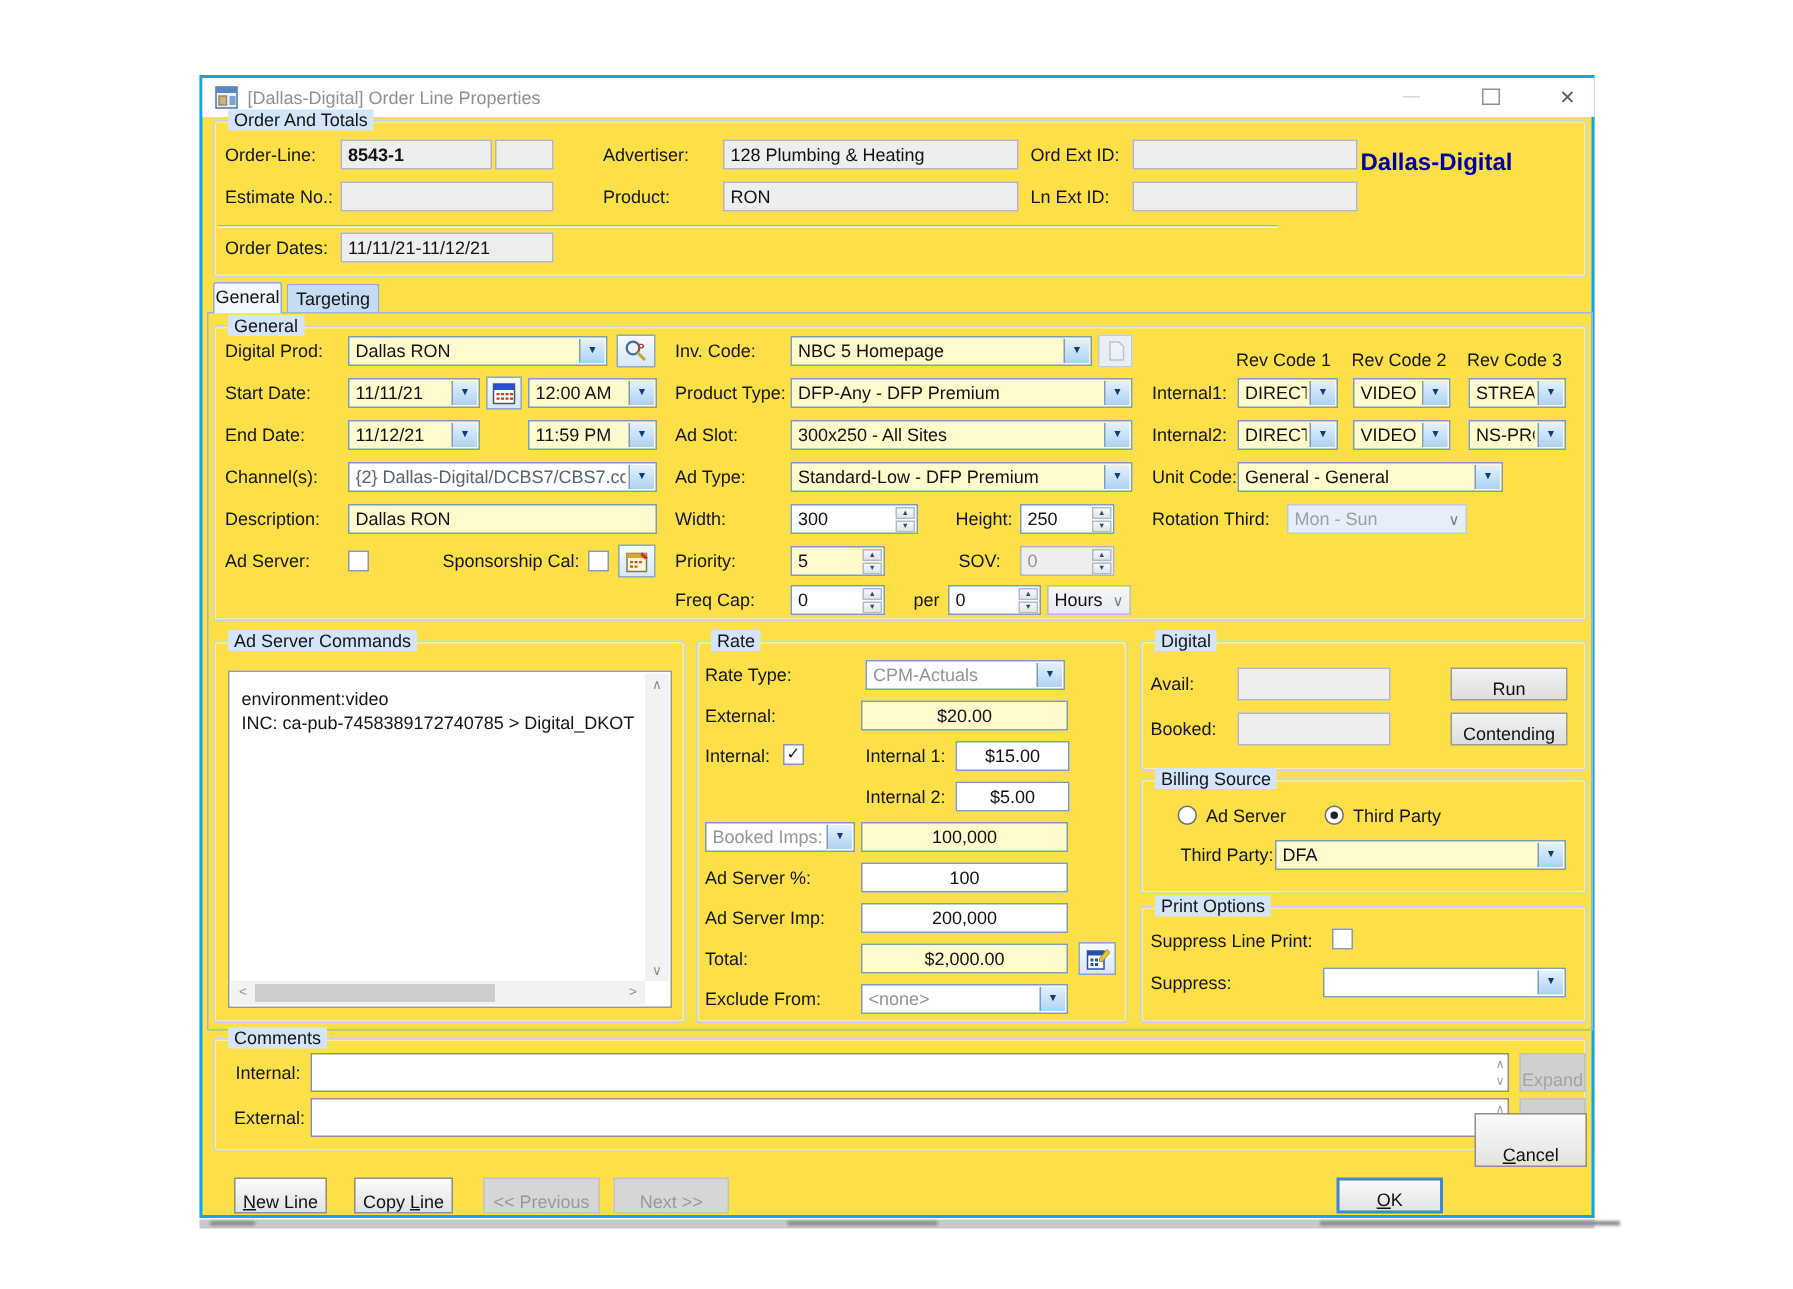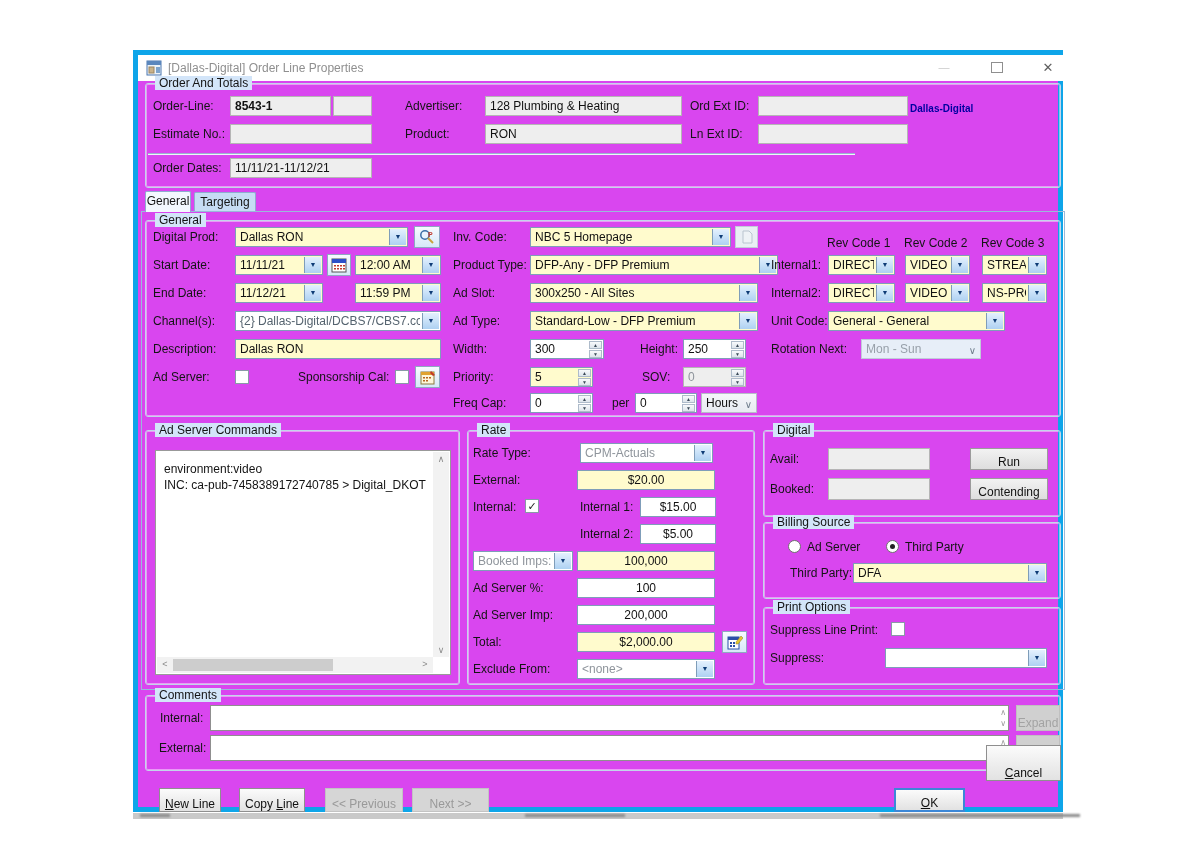--- a/index.html
+++ b/index.html
@@ -1,18 +1,18 @@
 <!DOCTYPE html>
 <html><head>
 <meta charset="utf-8">
 <style>
   html,body{margin:0;padding:0;width:1195px;height:859px;background:#ffffff;
     font-family:"Liberation Sans",sans-serif;font-size:12px;color:#141414;overflow:hidden;}
-  .dlg{position:absolute;left:133px;top:50px;width:930px;height:762px;background:#d946ef;
-    border:5px solid #0ea5e9;box-sizing:border-box;}
+  .dlg{position:absolute;left:133px;top:50px;width:930px;height:762px;background:#fde047;
+    border:2px solid #0ea5e9;box-sizing:border-box;}
   .titlebar{position:absolute;left:0;top:0;width:928px;height:26px;background:#ffffff;}
   .title{position:absolute;left:30px;top:6px;font-size:12px;color:#8f8f8f;white-space:nowrap;}
   .lbl{position:absolute;line-height:20px;white-space:nowrap;color:#141414;}
   .fld{position:absolute;height:20px;box-sizing:border-box;background:#ffffff;border:1px solid #7f9db9;
     line-height:18px;padding:0 4px;white-space:nowrap;overflow:hidden;color:#111;}
   .yellow{background:#fffbcd;}
   .ro{background:#eeeeee;border-color:#b5b5b5;}
   .tr{text-align:center;}
   .bold{font-weight:bold;}
   .dimtext{color:#8f959c;}
@@ -54,21 +54,21 @@
   .ibtn.disabled{background:#e9eef4;border-color:#c2ccd8;}
   .ta{position:absolute;background:#ffffff;border:1px solid #999999;box-sizing:border-box;}
   .ta-text{position:absolute;left:8px;top:10px;right:20px;white-space:nowrap;overflow:hidden;line-height:16px;}
   .vsb{position:absolute;right:1px;top:1px;bottom:17px;width:16px;background:#f2f2f2;}
   .hsb{position:absolute;left:1px;right:17px;bottom:1px;height:16px;background:#f2f2f2;}
   .sa{position:absolute;color:#8a8a8a;font-size:9px;line-height:14px;width:16px;text-align:center;}
   .hthumb{position:absolute;left:16px;top:2px;height:12px;width:58%;background:#cdcdcd;}
   .cmt{position:absolute;background:#ffffff;border:1px solid #8f8f8f;box-sizing:border-box;}
   .cmt-sc{position:absolute;right:2px;top:1px;display:flex;flex-direction:column;align-items:center;
     color:#9a9a9a;font-size:8px;line-height:11px;}
-  .brand{position:absolute;font-size:10px;font-weight:bold;color:#0000a0;white-space:nowrap;}
+  .brand{position:absolute;font-size:16px;font-weight:bold;color:#0000a0;white-space:nowrap;}
   .wbtn{position:absolute;display:flex;align-items:center;justify-content:center;}
   .strip{position:absolute;left:133px;top:813px;width:930px;height:6px;background:#c9c9c9;}
   .smudge{position:absolute;top:814px;height:3px;background:#8a8a8a;filter:blur(1px);}
   .revhdr{position:absolute;line-height:14px;white-space:nowrap;}
 </style>
 </head>
 <body>
 
 <div class="dlg">
 
@@ -207,39 +207,39 @@
     <span class="cv">NBC 5 Homepage</span>
       <span class="arw">▼</span>
     </div>
   <div class="ibtn disabled" style="left:597px;top:171px;width:23px;height:22px">
     <svg width="12" height="14">
       <path d="M2 1 H8 L11 4 V13 H2 Z" fill="#eef2f6" stroke="#b9c4cf"></path>
     </svg>
     </div>
 
   <span class="lbl" style="left:315px;top:200px">Product Type:</span>
-  <div class="fld yellow combo" style="left:392px;top:200px;width:248px">
+  <div class="fld yellow combo" style="left:392px;top:200px;width:228px">
     <span class="cv">DFP-Any - DFP Premium</span>
       <span class="arw">▼</span>
     </div>
 
   <span class="lbl" style="left:315px;top:228px">Ad Slot:</span>
   <div class="fld yellow combo" style="left:392px;top:228px;width:228px">
     <span class="cv">300x250 - All Sites</span>
       <span class="arw">▼</span>
     </div>
 
   <span class="lbl" style="left:315px;top:256px">Ad Type:</span>
   <div class="fld yellow combo" style="left:392px;top:256px;width:228px">
     <span class="cv">Standard-Low - DFP Premium</span>
       <span class="arw">▼</span>
     </div>
 
   <span class="lbl" style="left:315px;top:284px">Width:</span>
-  <div class="fld spin" style="left:392px;top:284px;width:74px">
+  <div class="fld spin" style="left:392px;top:284px;width:85px">
     <span class="cv">300</span>
       <span class="sbtns">
         <span class="sb">▲</span>
         <span class="sb">▼</span>
       </span>
     </div>
   <span class="lbl" style="left:502px;top:284px">Height:</span>
   <div class="fld spin" style="left:545px;top:284px;width:63px">
     <span class="cv">250</span>
       <span class="sbtns">
@@ -317,21 +317,21 @@
     <span class="cv">NS-PROD</span>
       <span class="arw">▼</span>
     </div>
 
   <span class="lbl" style="left:633px;top:256px">Unit Code:</span>
   <div class="fld yellow combo" style="left:690px;top:256px;width:177px">
     <span class="cv">General - General</span>
       <span class="arw">▼</span>
     </div>
 
-  <span class="lbl" style="left:633px;top:284px">Rotation Next:</span>
+  <span class="lbl" style="left:633px;top:284px">Rotation Third:</span>
   <div class="fld mcombo mdis" style="left:723px;top:284px;width:120px">
     <span class="cv">Mon - Sun</span>
       <span class="march">∨</span>
     </div>
 
   <div class="grp" style="left:7px;top:375px;width:315px;height:255px">
     <span class="gcap">Ad Server Commands</span>
   </div>
   <div class="ta" style="left:17px;top:395px;width:296px;height:225px">
     <div class="ta-text">

